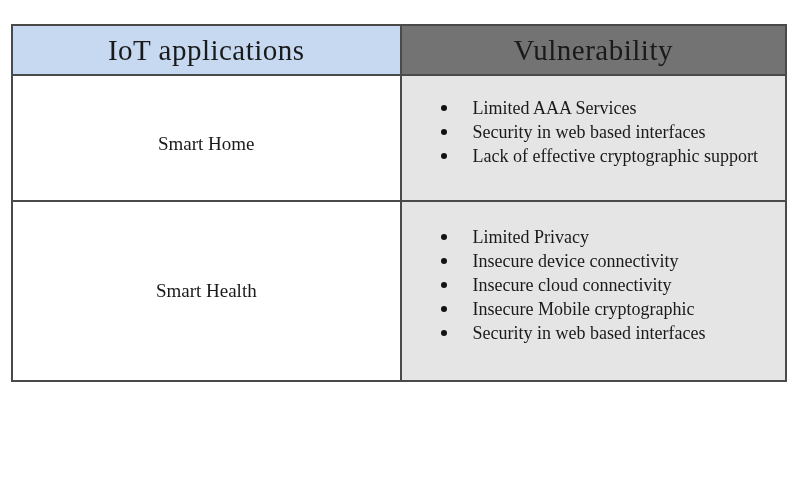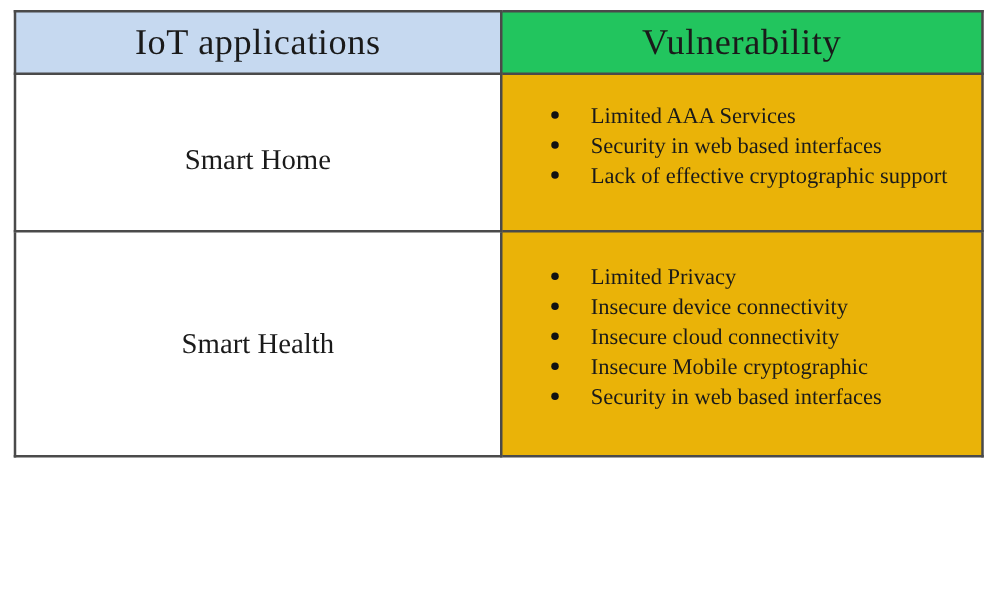--- a/index.html
+++ b/index.html
@@ -11,60 +11,60 @@
     height: 482px;
     background: #ffffff;
     position: relative;
     font-family: "Liberation Serif", serif;
     color: #1a1a1a;
     overflow: hidden;
   }
   .iot-table {
     position: absolute;
     left: 11px;
-    top: 8px;
+    top: 24px;
     width: 776px;
     height: 358px;
     border-collapse: collapse;
     table-layout: fixed;
   }
   .iot-table th,
   .iot-table td {
     border: 2px solid #4a4a4a;
   }
   col.col-app  { width: 50.2%; }
   col.col-vuln { width: 49.8%; }
   th {
     height: 46px;
     font-size: 29px;
     font-weight: normal;
     text-align: center;
     vertical-align: middle;
     letter-spacing: 0.5px;
   }
   .th-blue  { background: #c6d9f0; }
-  .th-green { background: #22c55e; }
+  .th-green { background: #737373; }
 
   tr.row-1 { height: 113px; }
   tr.row-2 { height: 137px; }
   tr.row-3 { height: 162px; }
 
   .app-cell {
     text-align: center;
     vertical-align: middle;
-    font-size: 23px;
+    font-size: 19px;
     background: #ffffff;
   }
   .app-1 { padding-top: 14px; }
   .app-2 { padding-bottom: 48px; }
   .app-3 { }
 
   .vuln-cell {
     vertical-align: middle;
-    background: #eab308;
+    background: #e5e5e5;
     padding: 0 6px 12px 38px;
   }
   .vuln-3 { padding-bottom: 12px; }
 
   .vuln-list {
     list-style: none;
     margin: 0;
     padding: 0;
   }
   .vuln-item {

